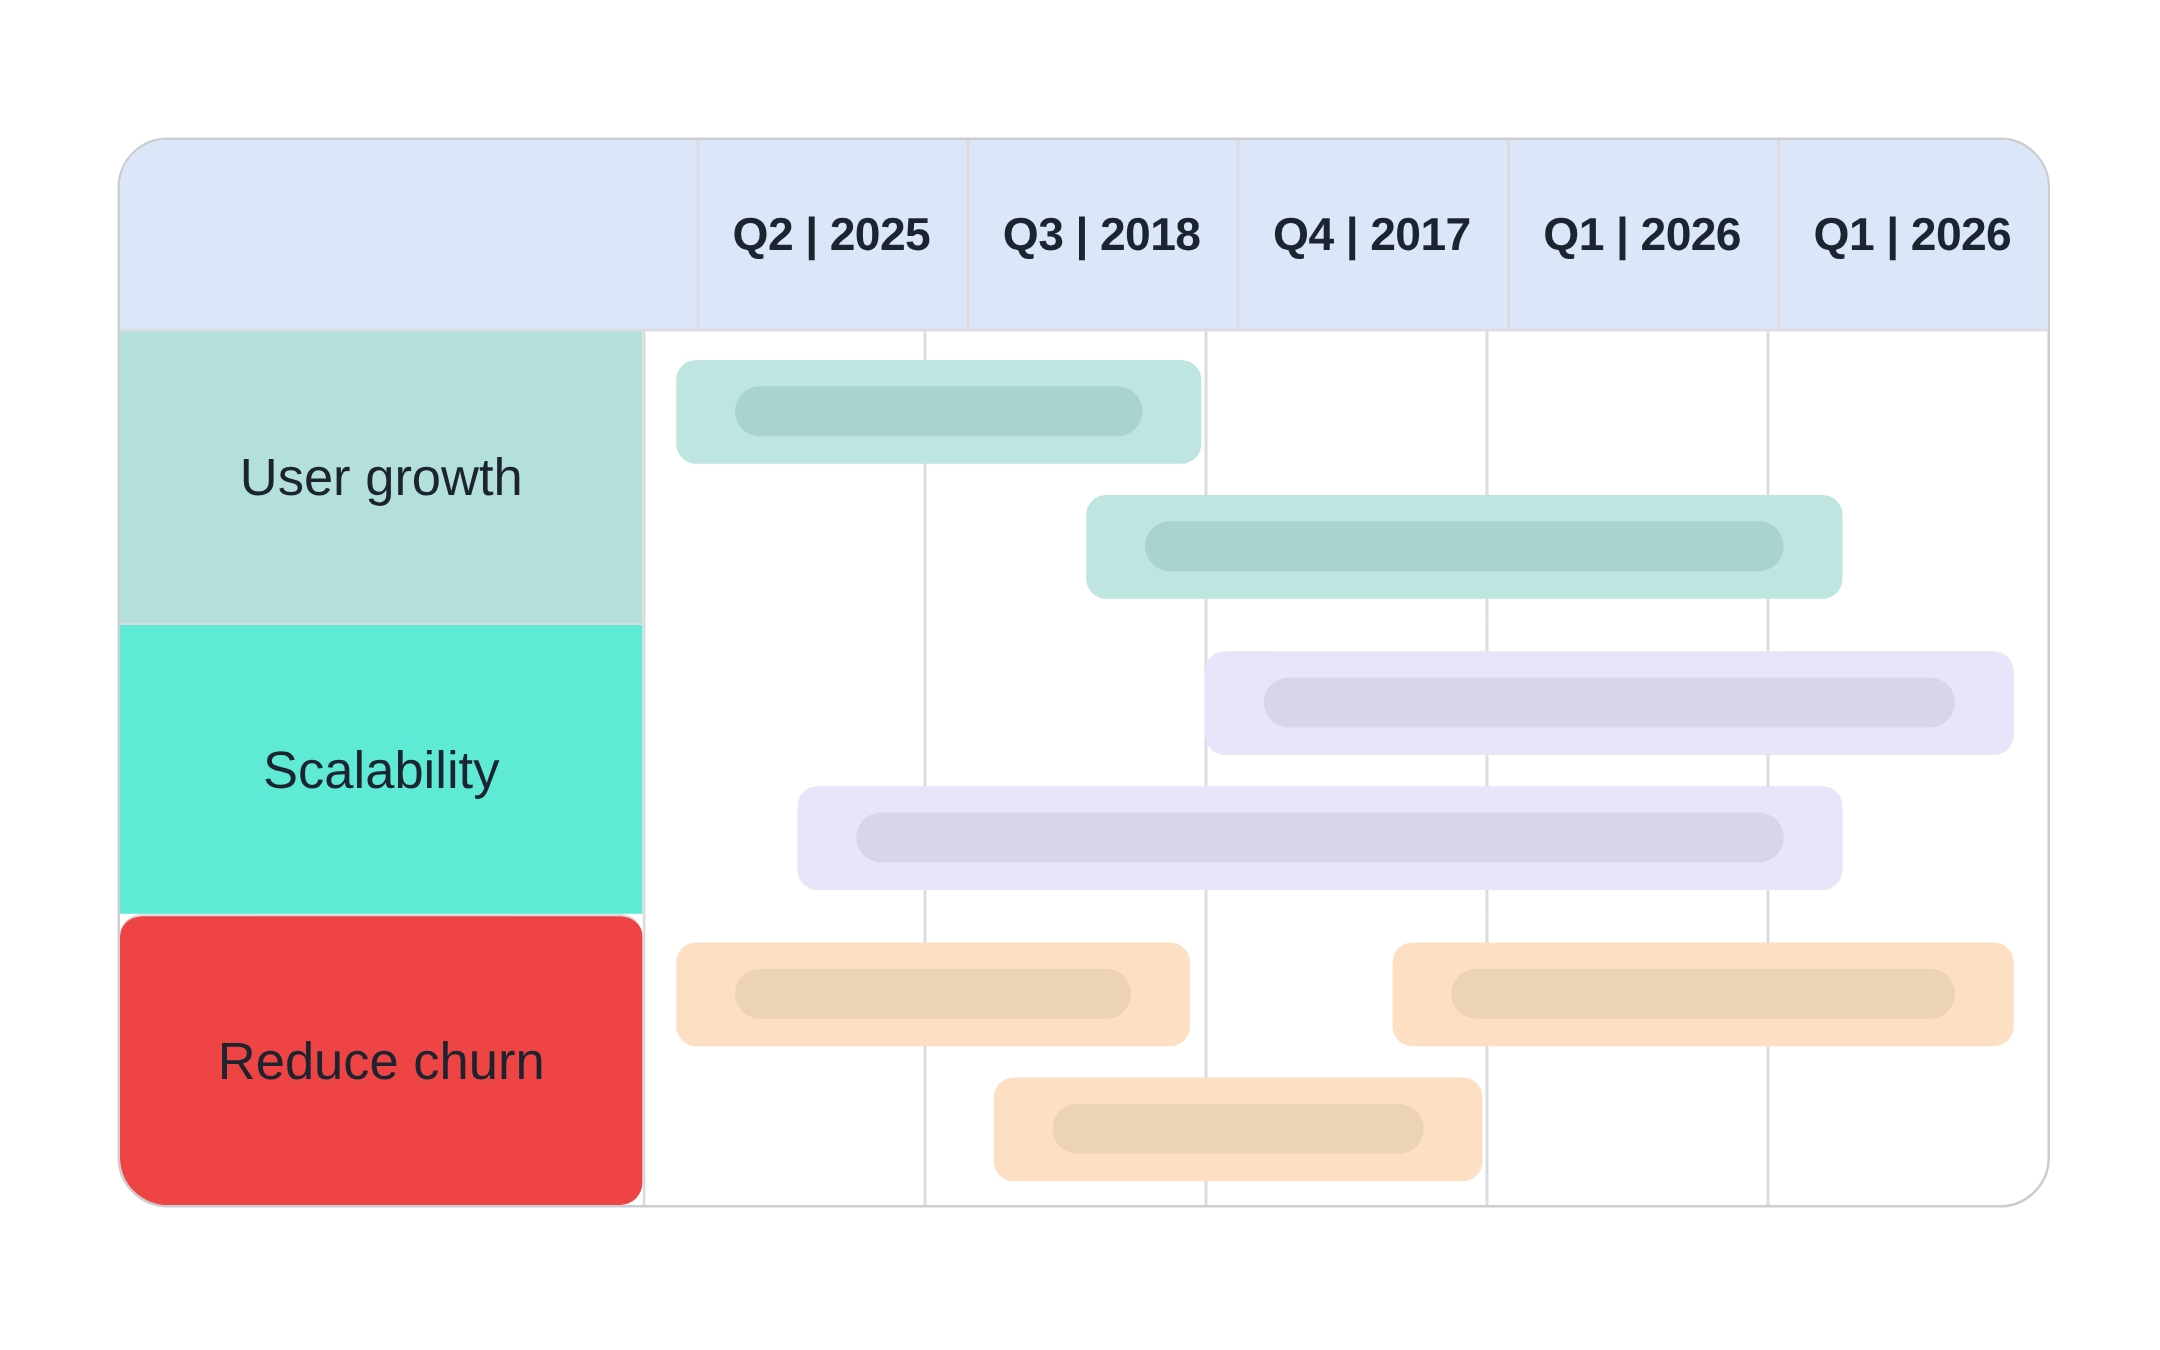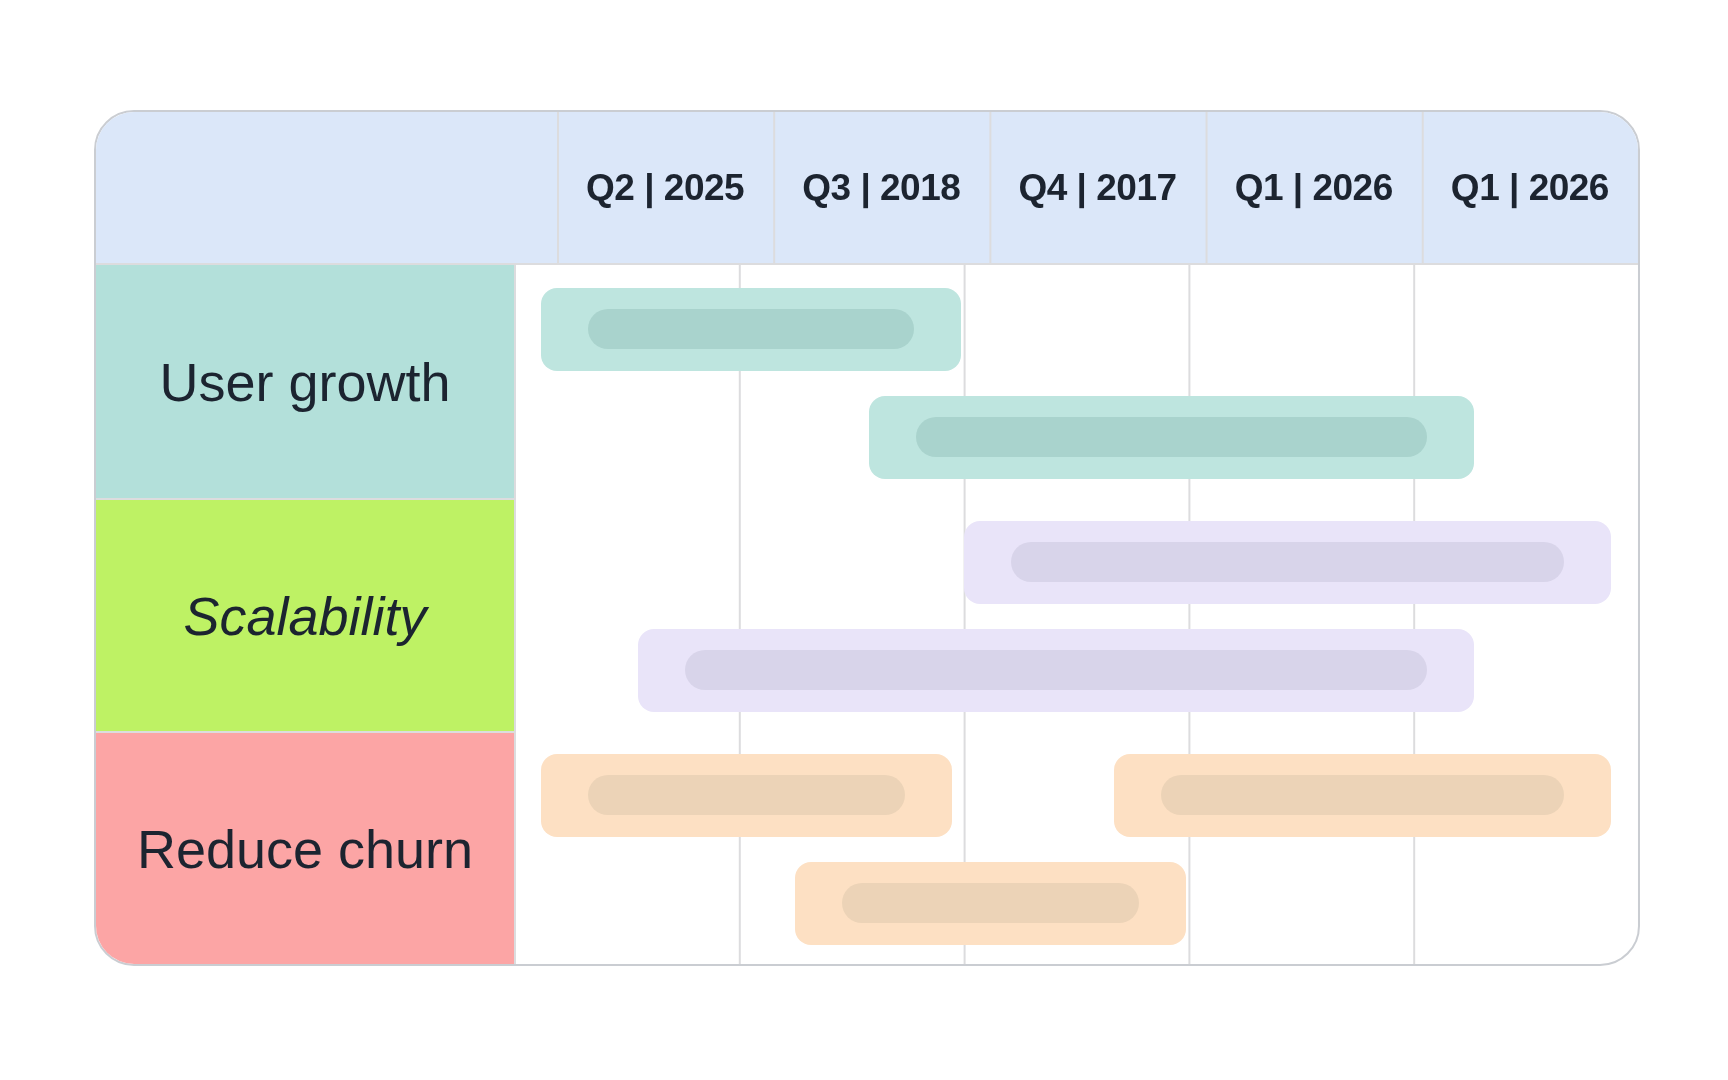--- a/index.html
+++ b/index.html
@@ -71,21 +71,21 @@
   .gantt-row + .gantt-row .label-cell {
     border-top: 2px solid #dcdcde;
   }
   .label-cell {
     width: 418px;
     flex-shrink: 0;
     box-sizing: border-box;
     display: flex;
     align-items: center;
     justify-content: center;
-    font-size: 54px;
+    font-size: 42px;
     font-weight: 500;
     color: #1c2430;
   }
   .chart-cell {
     flex: 1;
     position: relative;
     background-image: linear-gradient(to right, #dcdcde 0, #dcdcde 2px, transparent 2px);
     background-size: 20% 100%;
   }
   .bar {
@@ -127,33 +127,33 @@
             <div class="bar" style="left: 2.4%; width: 37.4%; top: 23px; background: rgb(190, 229, 223);">
               <div class="pill" style="background: rgb(169, 211, 205);"></div>
             </div>
             <div class="bar" style="left: 31.6%; width: 53.8%; top: 131px; background: rgb(190, 229, 223);">
               <div class="pill" style="background: rgb(169, 211, 205);"></div>
             </div>
           </div>
       </div>
 
       <div class="gantt-row">
-        <div class="label-cell" style="background: #bef264; font-style: italic;">Scalability</div>
+        <div class="label-cell" style="background: #5eead4;">Scalability</div>
         <div class="chart-cell">
             <div class="bar" style="left: 40%; width: 57.6%; top: 23px; background: rgb(233, 228, 249);">
               <div class="pill" style="background: rgb(216, 212, 234);"></div>
             </div>
             <div class="bar" style="left: 11%; width: 74.4%; top: 131px; background: rgb(233, 228, 249);">
               <div class="pill" style="background: rgb(216, 212, 234);"></div>
             </div>
           </div>
       </div>
 
       <div class="gantt-row">
-        <div class="label-cell" style="background: #fca5a5;">Reduce churn</div>
+        <div class="label-cell" style="background: #ef4444; border-radius: 18px;">Reduce churn</div>
         <div class="chart-cell">
             <div class="bar" style="left: 2.4%; width: 36.6%; top: 23px; background: rgb(253, 224, 195);">
               <div class="pill" style="background: rgb(236, 211, 183);"></div>
             </div>
             <div class="bar" style="left: 25%; width: 34.8%; top: 131px; background: rgb(253, 224, 195);">
               <div class="pill" style="background: rgb(236, 211, 183);"></div>
             </div>
             <div class="bar" style="left: 53.4%; width: 44.2%; top: 23px; background: rgb(253, 224, 195);">
               <div class="pill" style="background: rgb(236, 211, 183);"></div>
             </div>

